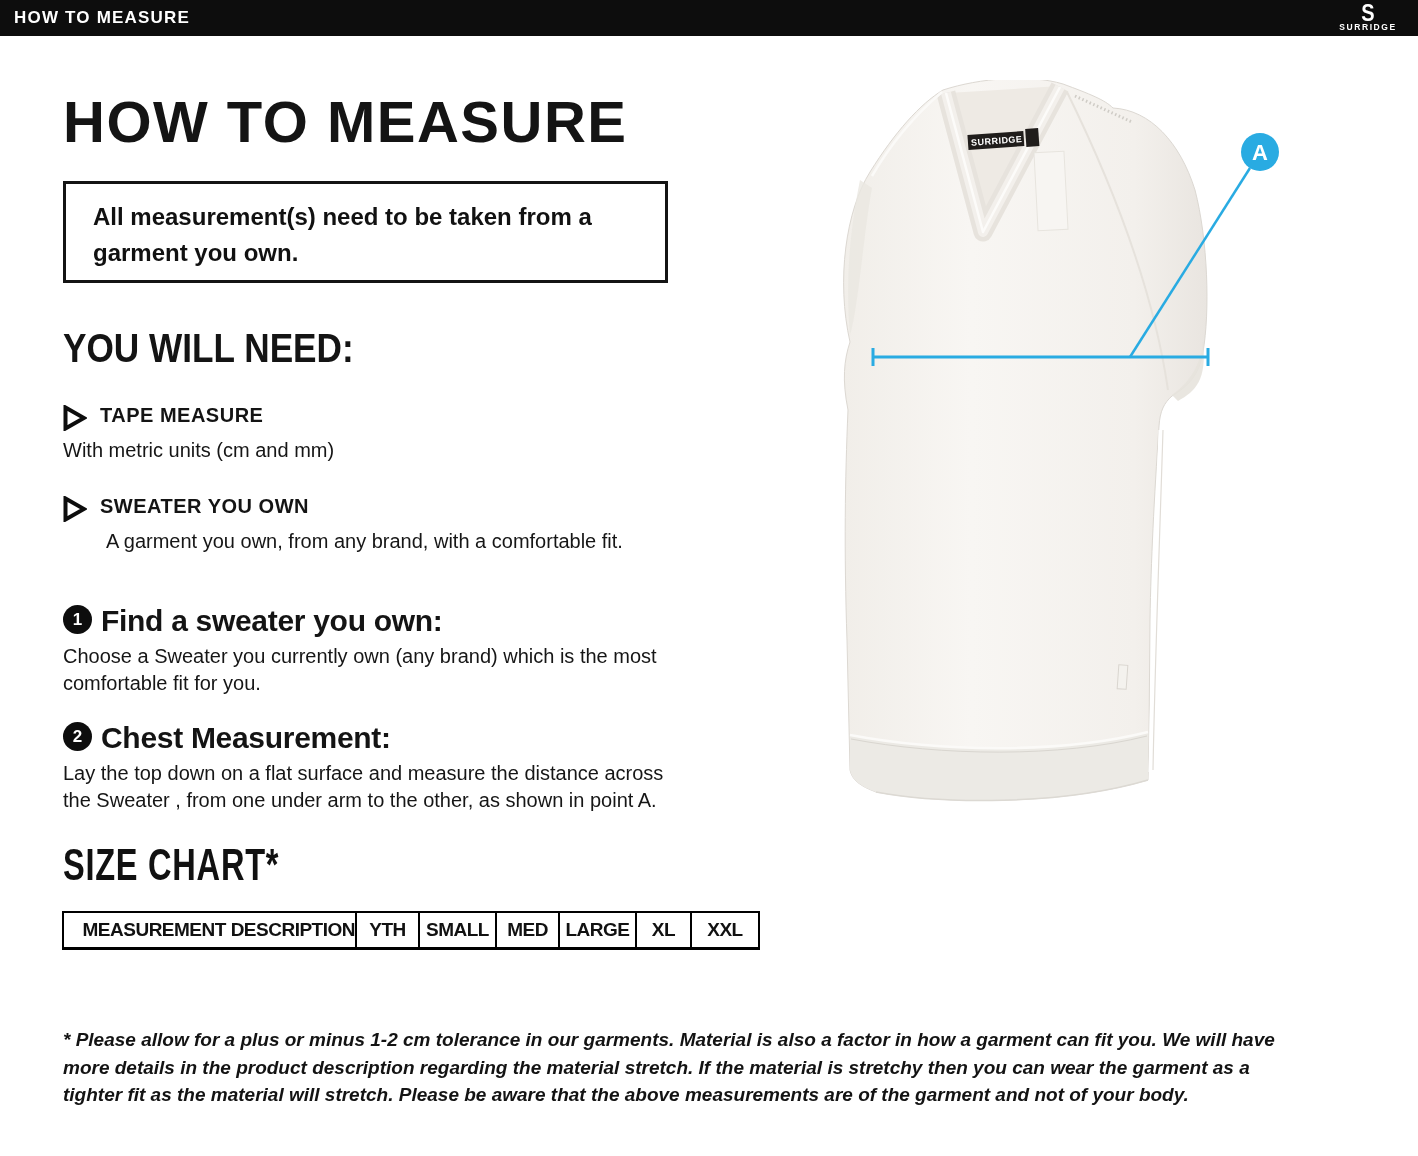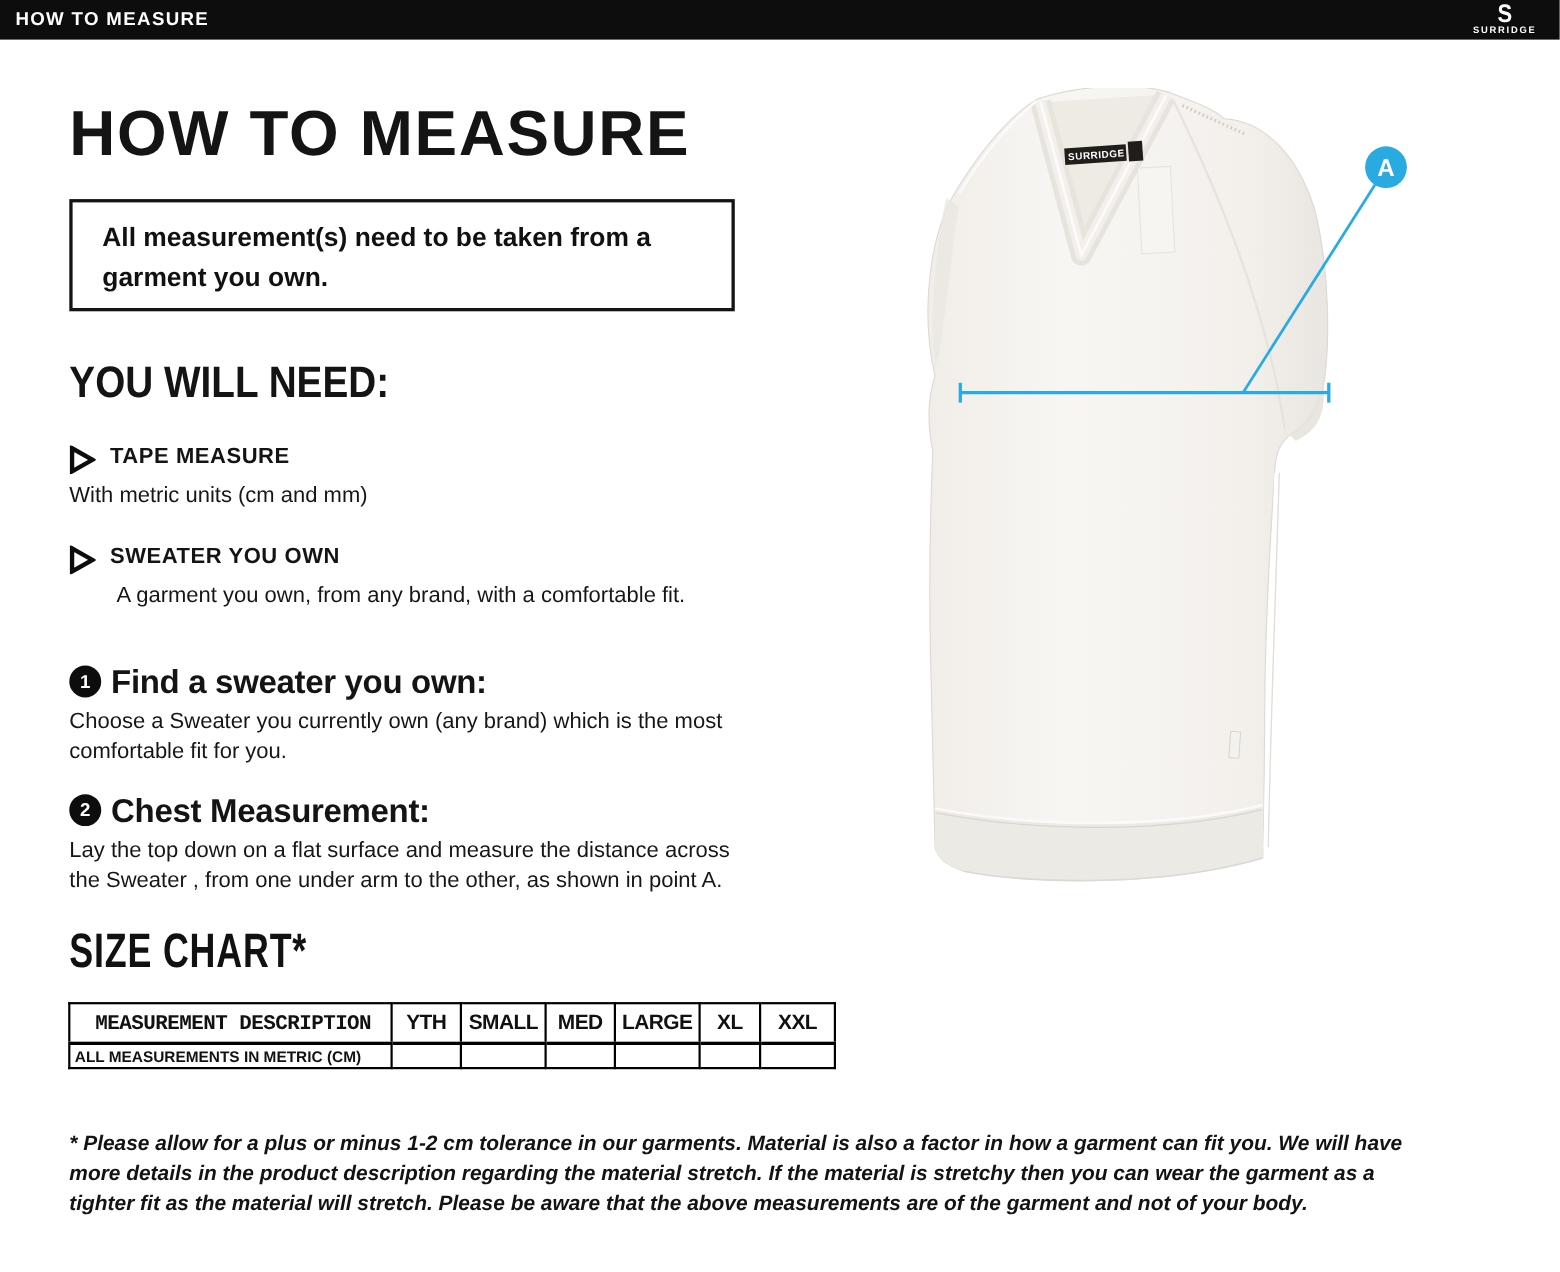--- a/index.html
+++ b/index.html
@@ -69,21 +69,21 @@
 
   
   table.size-table {
     border-collapse:collapse; table-layout:fixed;
     border:2px solid #000;
   }
   table.size-table td, table.size-table th {
     border:2px solid #000; overflow:hidden; white-space:nowrap;
   }
   tr.hdr th { height:36px; font-size:19px; font-weight:700; letter-spacing:-.5px; border-bottom-width:3px; }
-  tr.hdr th:first-child { text-align:center; padding-left:5px;font-family:Liberation Mono, monospace; }
+  tr.hdr th:first-child { text-align:right; padding-left:5px; }
   tr.metric td { height:23px; font-size:14px; font-weight:700; text-align:left; padding-left:4px; }
   tr.chest td { height:25px; font-size:15px; text-align:center; }
   tr.chest td:first-child { font-size:14px; font-weight:700; text-align:left; padding-left:4px; }
 
   .footnote {
     left:63px; top:1026px; width:1320px;
     font-size:19px; font-weight:700; font-style:italic;
     line-height:27.5px; white-space:pre-line; color:#131313;
   }
 </style>
@@ -150,29 +150,20 @@
   <tbody>
       <tr class="hdr">
     <th>MEASUREMENT DESCRIPTION</th>
     <th>YTH</th>
     <th>SMALL</th>
     <th>MED</th>
     <th>LARGE</th>
     <th>XL</th>
     <th>XXL</th>
   </tr>
-  <tr class="metric">
-    <td>ALL MEASUREMENTS IN METRIC (CM)</td>
-    <td></td>
-    <td></td>
-    <td></td>
-    <td></td>
-    <td></td>
-    <td></td>
-  </tr>
 </tbody>
   </table>
 
 <div class="abs footnote">* Please allow for a plus or minus 1-2 cm tolerance in our garments. Material is also a factor in how a garment can fit you. We will have
 more details in the product description regarding the material stretch.  If the material is stretchy then you can wear the garment as a
 tighter fit as the material will stretch.  Please be aware that the above measurements are of the garment and not of your body.</div>
 
 <svg class="abs" style="left:820px; top:80px;" width="460" height="740" viewBox="0 0 460 740">
   <defs>
     <linearGradient id="bodyGrad" x1="0" y1="0" x2="1" y2="0">

